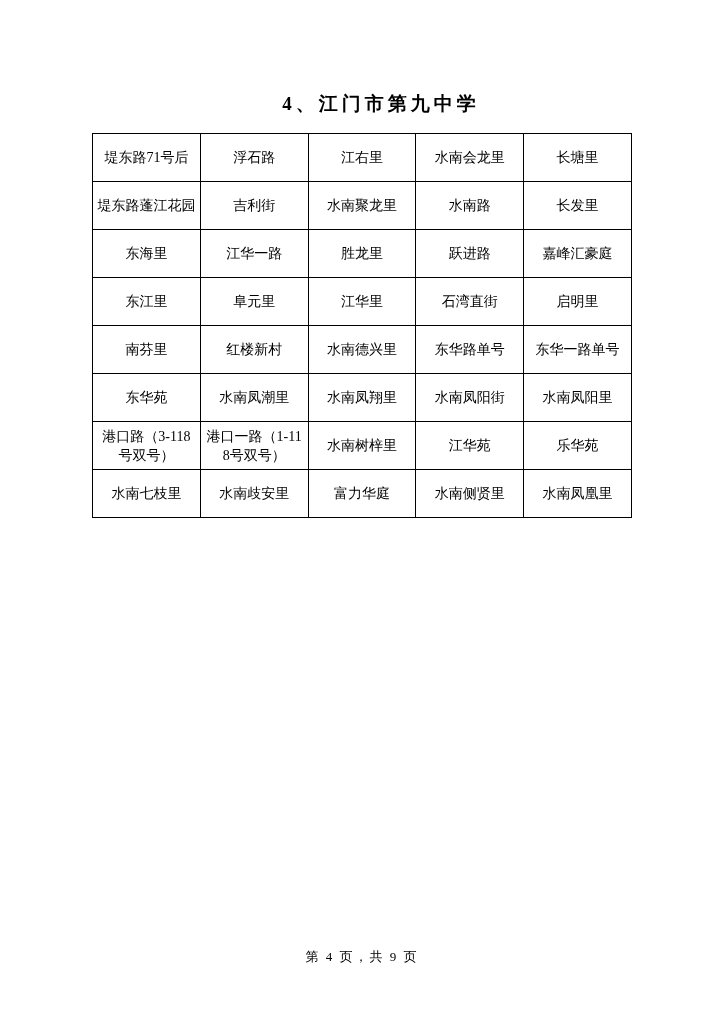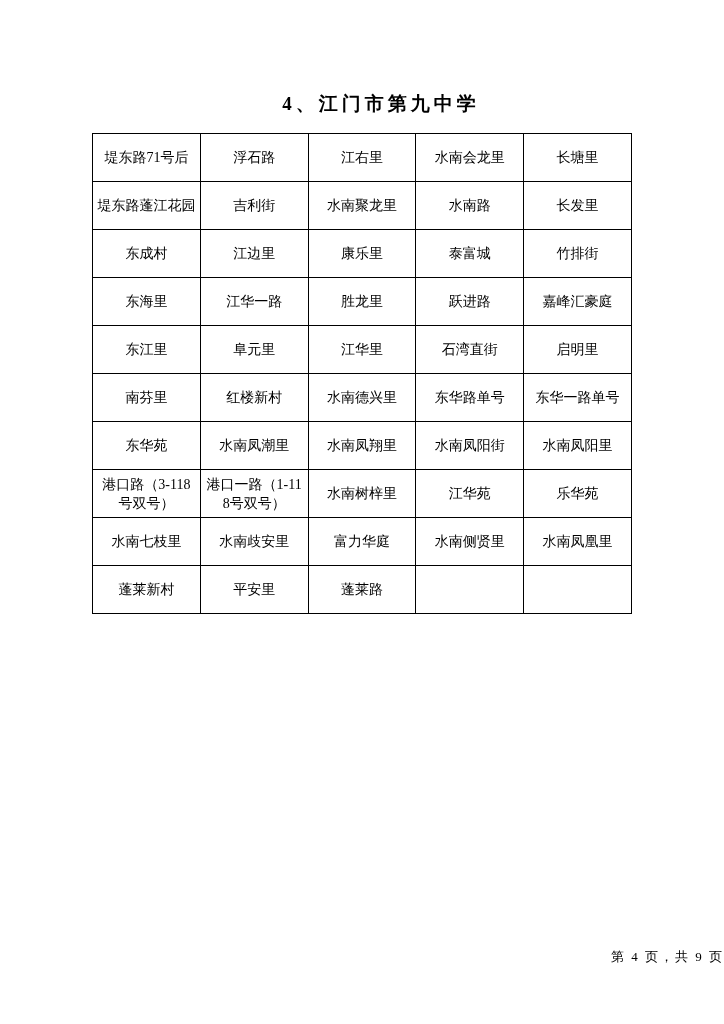--- a/index.html
+++ b/index.html
@@ -48,21 +48,21 @@
     font-size: 14px;
     line-height: 19px;
     padding: 2px 3px;
     word-break: break-all;
   }
   .page-footer {
     position: absolute;
     top: 948px;
     left: 0;
     width: 100%;
-    text-align: right;
+    text-align: center;
     font-size: 13px;
     letter-spacing: 2px;
   }
 </style>
 </head>
 <body>
 
 <div class="page">
 
   <div class="doc-title">4、江门市第九中学</div>
@@ -76,27 +76,20 @@
             <td>江右里</td>
             <td>水南会龙里</td>
             <td>长塘里</td>
           </tr>
           <tr>
             <td>堤东路蓬江花园</td>
             <td>吉利街</td>
             <td>水南聚龙里</td>
             <td>水南路</td>
             <td>长发里</td>
-          </tr>
-          <tr>
-            <td>东成村</td>
-            <td>江边里</td>
-            <td>康乐里</td>
-            <td>泰富城</td>
-            <td>竹排街</td>
           </tr>
           <tr>
             <td>东海里</td>
             <td>江华一路</td>
             <td>胜龙里</td>
             <td>跃进路</td>
             <td>嘉峰汇豪庭</td>
           </tr>
           <tr>
             <td>东江里</td>
@@ -126,26 +119,19 @@
             <td>江华苑</td>
             <td>乐华苑</td>
           </tr>
           <tr>
             <td>水南七枝里</td>
             <td>水南歧安里</td>
             <td>富力华庭</td>
             <td>水南侧贤里</td>
             <td>水南凤凰里</td>
           </tr>
-          <tr>
-            <td>蓬莱新村</td>
-            <td>平安里</td>
-            <td>蓬莱路</td>
-            <td></td>
-            <td></td>
-          </tr>
         </tbody>
     </table>
   </div>
 
   <div class="page-footer">第 4 页，共 9 页</div>
 
 </div>
 
 </body></html>

